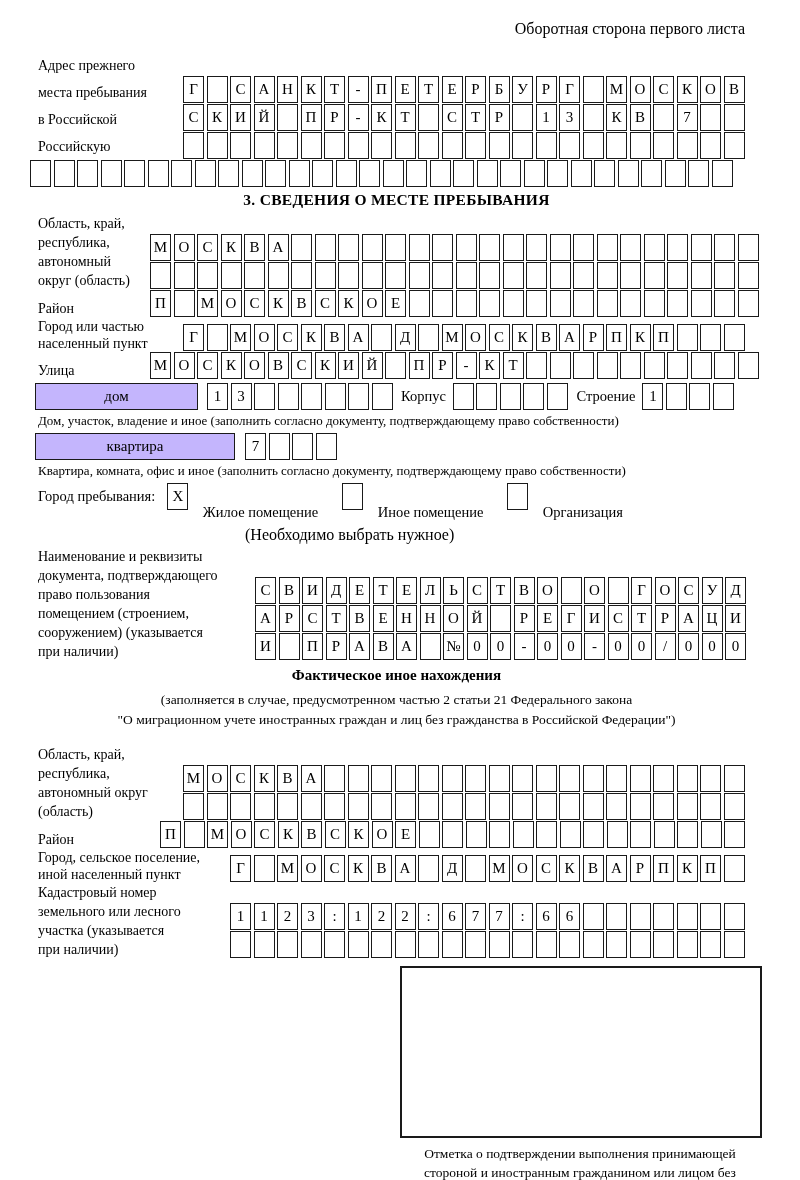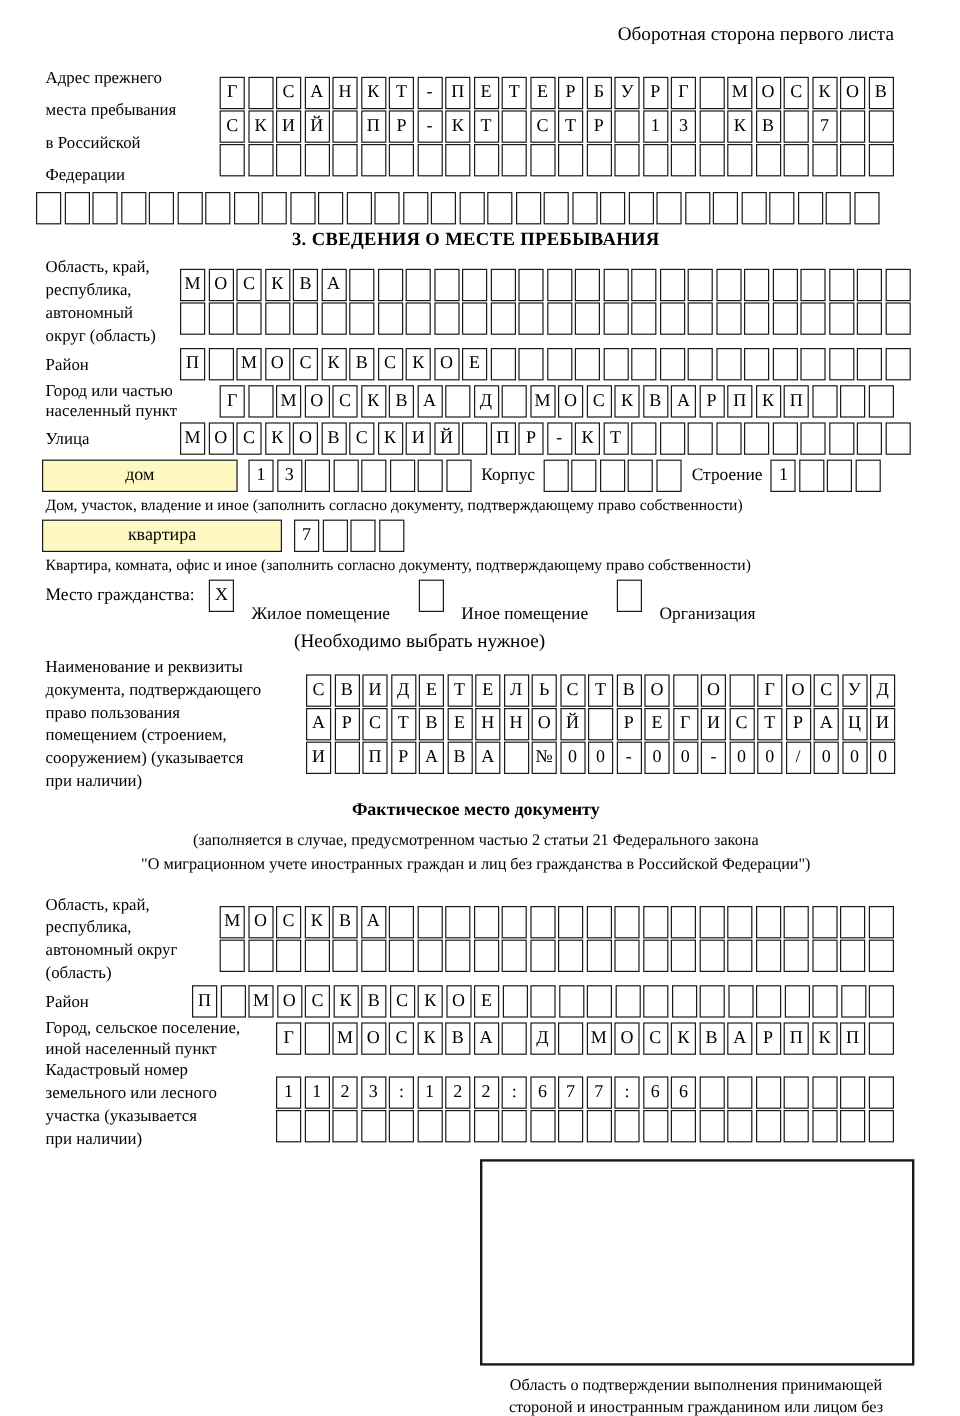--- a/index.html
+++ b/index.html
@@ -1,37 +1,37 @@
 <!DOCTYPE html>
 <html><head>
 <meta charset="utf-8">
 <style>
   html,body{margin:0;padding:0;background:#ffffff;}
   body{width:800px;height:1180px;color:#000;font-family:"Liberation Serif","DejaVu Serif",serif;}
   .form{position:relative;width:800px;height:1180px;box-sizing:border-box;padding:14px 37px 0 30px;overflow:hidden;}
   .page-note{text-align:right;font-size:16px;margin:6px 18px 14px 0;}
   
-  .fgroup{display:flex;align-items:center;}
+  .fgroup{display:flex;align-items:flex-end;}
   .flabel{flex:none;font-size:14px;line-height:19px;padding-left:8px;box-sizing:border-box;}
   .flabel.lh27{line-height:27px;}
   .flabel.lh17{line-height:17px;}
   .w153{width:153px;}.w120{width:120px;}.w225{width:225px;}.w130{width:130px;}.w200{width:200px;}
   .fboxes{flex:none;}
   .boxrow{display:flex;height:28px;align-items:flex-start;}
   .cell{flex:none;width:21px;height:27px;box-sizing:border-box;border:1.6px solid #1a1a1a;margin-right:2.5px;
         display:flex;align-items:center;justify-content:center;font-size:15px;line-height:1;background:#fff;}
   .caption{font-size:13px;line-height:16px;}
   .caption.center{text-align:center;margin:1px 0 2px;}
   .caption.left{margin:2px 0 4px 8px;}
   .h2title{font-weight:bold;font-size:15.5px;text-align:center;margin:3px 0 5px;letter-spacing:.3px;}
   .subtitle{font-weight:bold;font-size:15px;text-align:center;margin:6px 0 6px;}
   .subnote{font-size:13.5px;text-align:center;line-height:20px;margin-bottom:15px;}
   
   .hrow{display:flex;align-items:flex-start;margin-left:5px;}
-  .widebox{flex:none;height:27px;box-sizing:border-box;border:1.7px solid #1a1a1a;display:flex;align-items:center;justify-content:center;font-size:15px;background:#fef9c3;}
+  .widebox{flex:none;height:27px;box-sizing:border-box;border:1.7px solid #1a1a1a;display:flex;align-items:center;justify-content:center;font-size:15px;background:#c4b5fd;}
   .wb163{width:163px;margin-right:9px;}
   .wb200{width:200px;margin-right:10px;}
   .ilabel{font-size:14.5px;line-height:27px;margin:0 7px 0 6px;white-space:nowrap;}
   
   .stayrow{display:flex;align-items:flex-start;margin:4px 0 0 8px;}
   .stayrow .slabel{font-size:14.5px;line-height:27px;margin-right:12px;white-space:nowrap;}
   .stayrow .opt{display:flex;align-items:flex-start;}
   .stayrow .opt .olabel{font-size:14.5px;line-height:27px;margin:16px 24px 0 12px;white-space:nowrap;}
   .choose-note{font-size:16px;margin:0 0 2px 215px;}
   .mt3{margin-top:3px;}
@@ -45,21 +45,21 @@
 
 <div class="form">
 
   <div class="page-note">Оборотная сторона первого листа</div>
 
   <div class="fgroup">
     <div class="flabel w153 lh27">
         <div>Адрес прежнего</div>
         <div>места пребывания</div>
         <div>в Российской</div>
-        <div>Федерации</div>
+        <div>Российскую</div>
       </div>
     <div class="fboxes">
       <div class="boxrow">
           <span class="cell">Г</span>
           <span class="cell"></span>
           <span class="cell">С</span>
           <span class="cell">А</span>
           <span class="cell">Н</span>
           <span class="cell">К</span>
           <span class="cell">Т</span>
@@ -369,21 +369,21 @@
     <span class="boxrow">
         <span class="cell">7</span>
         <span class="cell"></span>
         <span class="cell"></span>
         <span class="cell"></span>
       </span>
   </div>
   <div class="caption left">Квартира, комната, офис и иное (заполнить согласно документу, подтверждающему право собственности)</div>
 
   <div class="stayrow">
-    <span class="slabel">Место гражданства:</span>
+    <span class="slabel">Город пребывания:</span>
     <span class="opt">
       <span class="boxrow">
           <span class="cell">X</span>
         </span>
       <span class="olabel">Жилое помещение</span>
     </span>
     <span class="opt">
       <span class="boxrow">
           <span class="cell"></span>
         </span>
@@ -473,21 +473,21 @@
           <span class="cell">0</span>
           <span class="cell">0</span>
           <span class="cell">/</span>
           <span class="cell">0</span>
           <span class="cell">0</span>
           <span class="cell">0</span>
         </div>
     </div>
   </div>
 
-  <div class="subtitle">Фактическое место документу</div>
+  <div class="subtitle">Фактическое иное нахождения</div>
   <div class="subnote">
       <div>(заполняется в случае, предусмотренном частью 2 статьи 21 Федерального закона</div>
       <div>"О миграционном учете иностранных граждан и лиц без гражданства в Российской Федерации")</div>
     </div>
 
   <div class="fgroup">
     <div class="flabel w153">
         <div>Область, край,</div>
         <div>республика,</div>
         <div>автономный округ</div>
@@ -665,18 +665,18 @@
           <span class="cell"></span>
           <span class="cell"></span>
           <span class="cell"></span>
           <span class="cell"></span>
         </div>
     </div>
   </div>
 
   <div class="stampbox"></div>
   <div class="stampnote">
-      <div>Область о подтверждении выполнения принимающей</div>
+      <div>Отметка о подтверждении выполнения принимающей</div>
       <div>стороной и иностранным гражданином или лицом без</div>
       <div>гражданства действий, необходимых для его постановки</div>
     </div>
 
 </div>
 
 </body></html>

